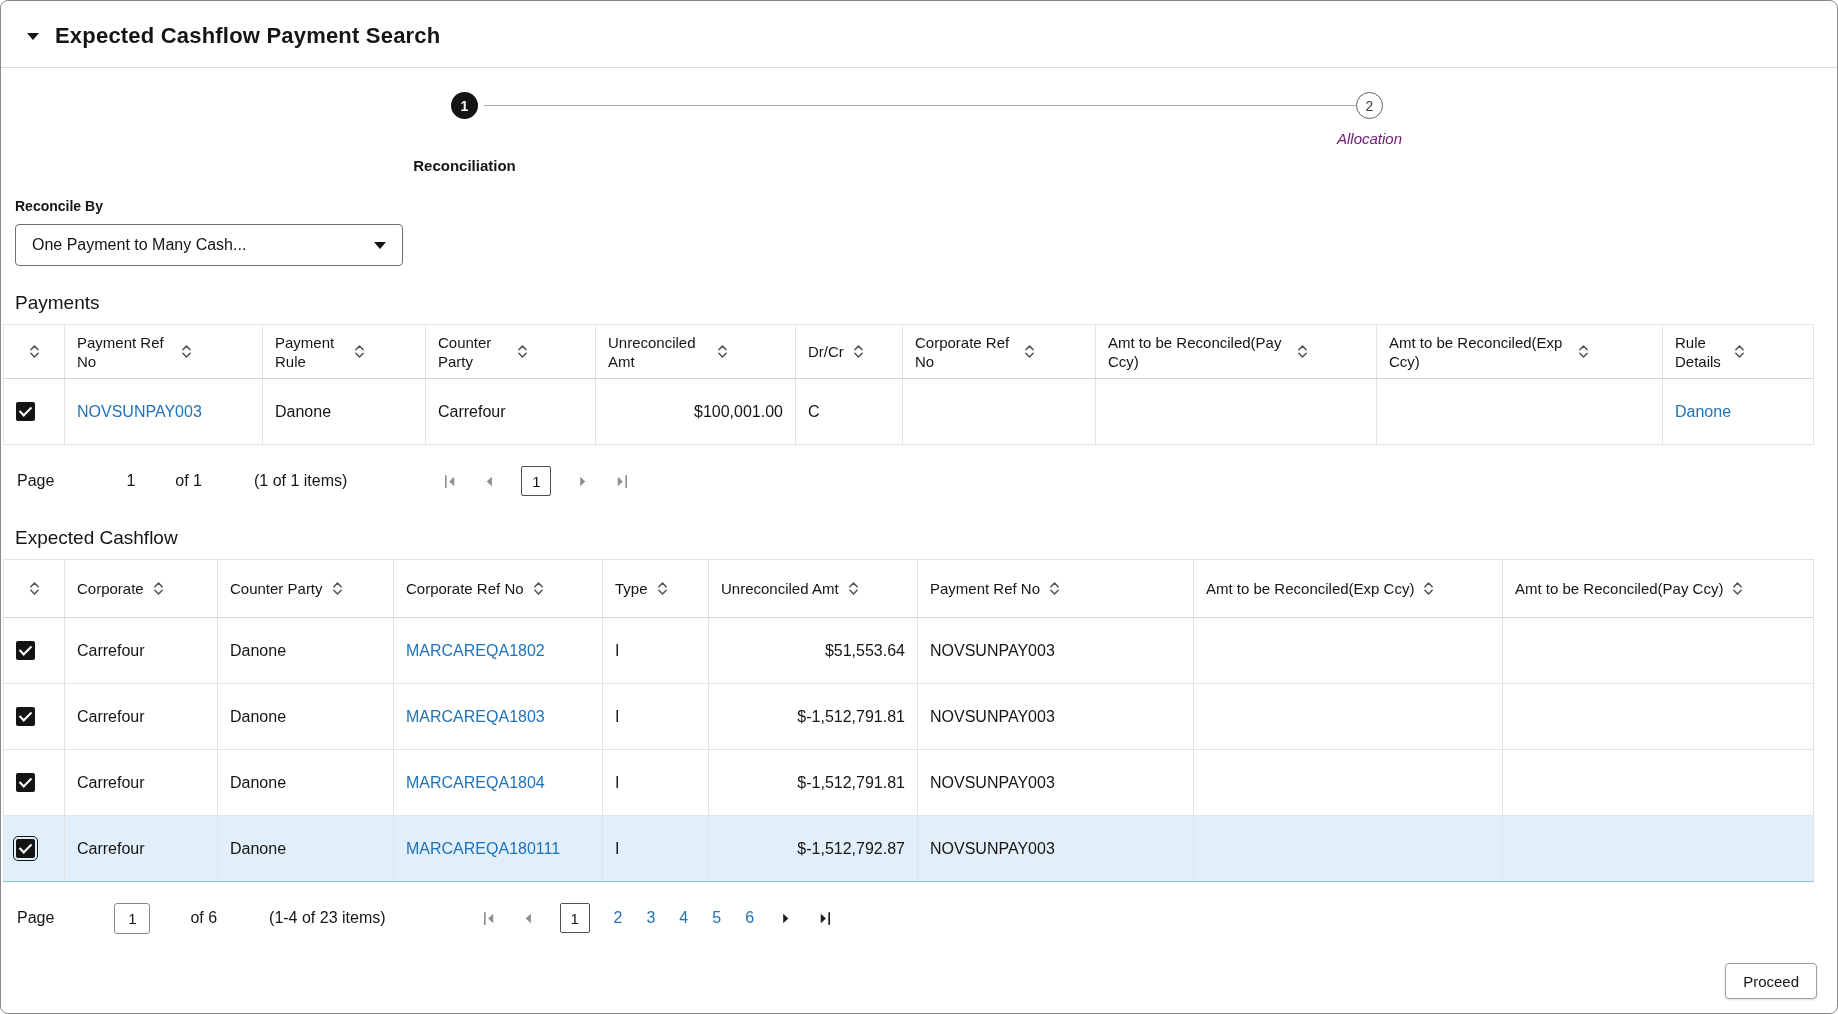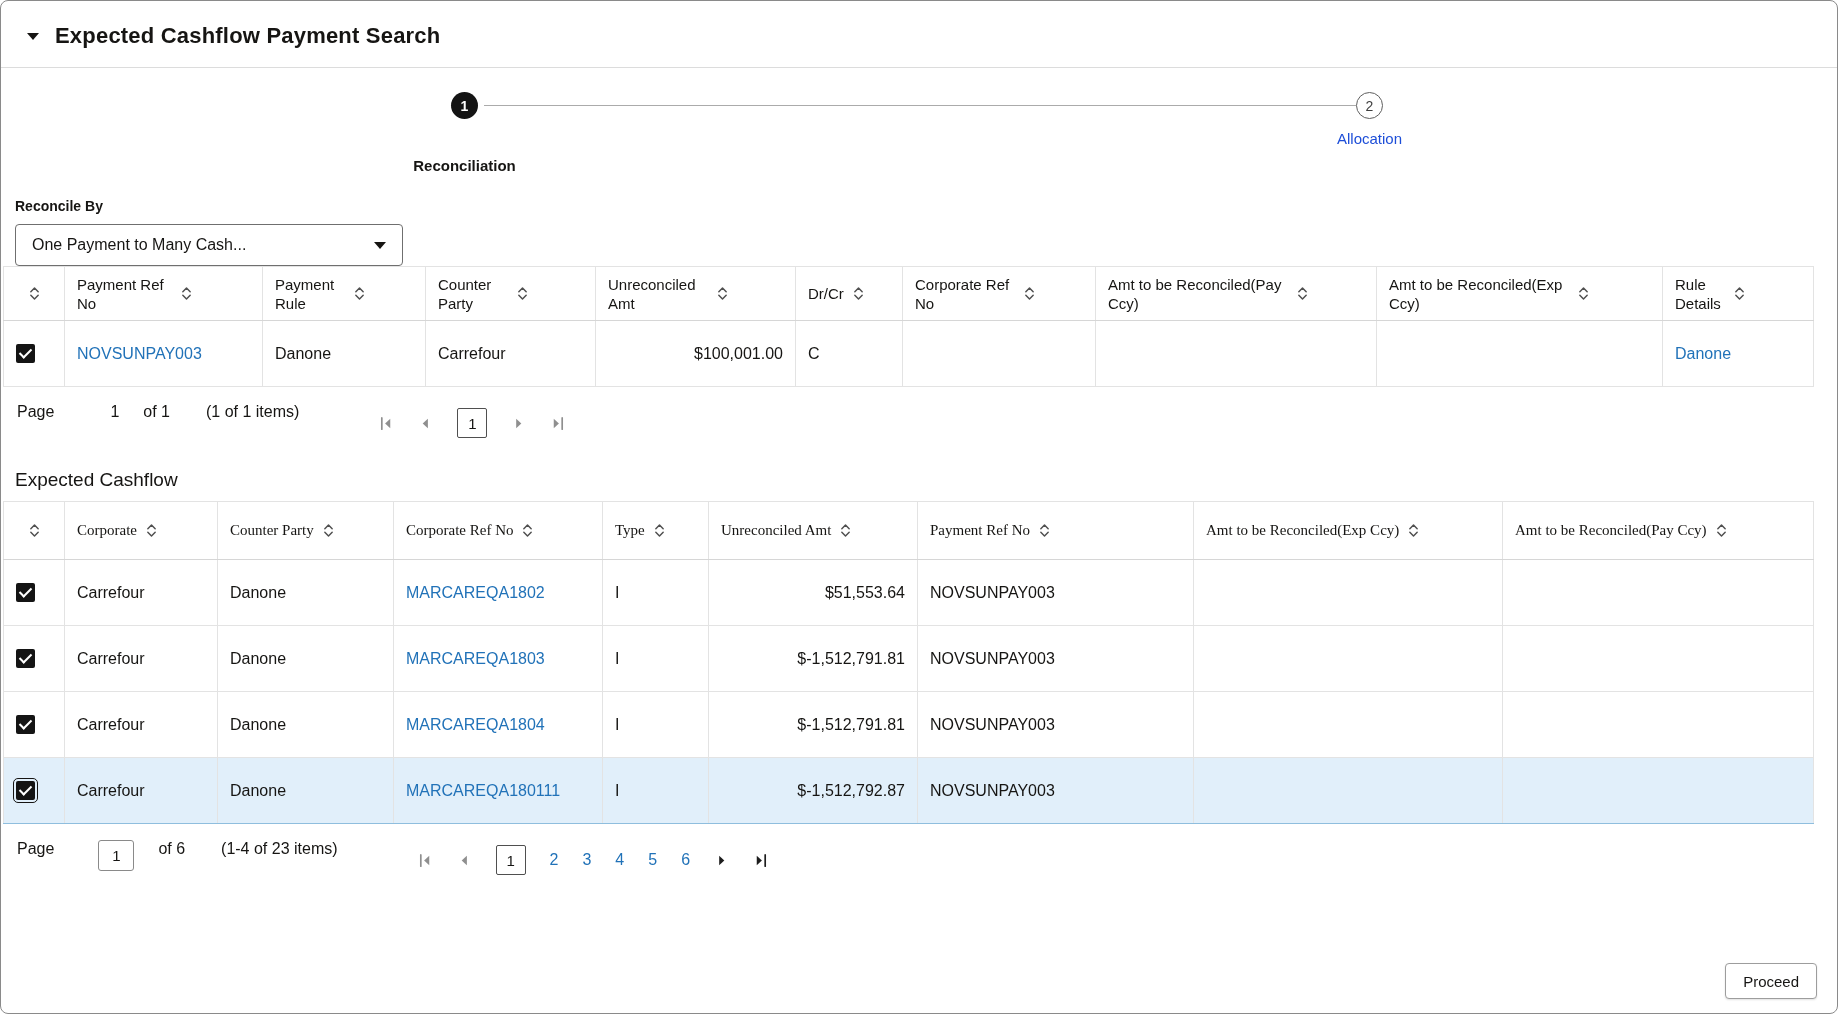--- a/index.html
+++ b/index.html
@@ -44,21 +44,21 @@
     display: flex; align-items: center; justify-content: center;
     font-size: 14px; cursor: pointer;
   }
   .step-circle.active { background: #141414; color: #fff; font-weight: 700; }
   .step-circle.inactive { background: #fff; color: #3f3f3f; border: 1.5px solid #5f5f5f; }
   .step-label {
     position: absolute; top: 38px; left: 50%; transform: translateX(-50%);
     white-space: nowrap; font-size: 15px;
   }
   .step-label.active { font-weight: 700; color: #161513; margin-top: 27px; }
-  .step-label.inactive { color: #1d4ed8; }
+  .step-label.inactive { color: #701a75; font-style: italic; }
   .step-line {
     position: absolute; top: 13px; left: 483px; width: 872px; height: 1px;
     background: #ababab;
   }
 
   
   .reconcile-by { margin: 20px 0 0 14px; }
   .reconcile-label { font-size: 14px; font-weight: 700; display: block; }
   .select-box {
     margin-top: 10px;
@@ -77,21 +77,21 @@
   
   .section-title { font-size: 19px; font-weight: 500; margin: 26px 0 10px 14px; }
 
   
   table.grid {
     border-collapse: collapse; table-layout: fixed;
     width: calc(100% - 28px); margin: 0 2px; font-size: 16px; border-radius: 21px;
   }
   table.grid th, table.grid td { border: 1px solid #e3e3e3; padding: 0 12px; vertical-align: middle; text-align: left; }
   table.grid thead th { height: 54px; font-size: 15px; font-weight: 500; border-bottom: 1px solid #d6d6d6; cursor: pointer; }
-  table.cashflow thead th { height: 58px; font-family: Liberation Serif, serif; }
+  table.cashflow thead th { height: 58px; }
   table.grid tbody td { height: 66px; }
   .th-inner { display: flex; align-items: center; gap: 9px; line-height: 19px; }
   .th-inner.center { justify-content: center; }
   .sort-icon { color: #4f4f4f; flex: none; }
   .num { text-align: right !important; }
   a.cell-link { color: #2172b8; text-decoration: none; cursor: pointer; }
 
   .tw-95 { display: inline-block; max-width: 95px; }
   .tw-70 { display: inline-block; max-width: 70px; }
   .tw-100 { display: inline-block; max-width: 100px; }
@@ -107,21 +107,21 @@
   }
   .checkbox::after {
     content: ""; position: absolute; left: 6px; top: 2px;
     width: 5px; height: 10px;
     border-right: 2px solid #fff; border-bottom: 2px solid #fff;
     transform: rotate(45deg);
   }
   .checkbox.focused { outline: 1px solid #161513; outline-offset: 2px; }
 
   
-  .paginator { display: flex; margin: 16px 0 0 16px; font-size: 16px; height: 40px; }
+  .paginator { display: flex; align-items: center; margin: 16px 0 0 16px; font-size: 16px; height: 40px; gap: 16px; }
   .pg-page-value { margin-left: 56px; }
   .pg-page-input {
     margin-left: 44px; width: 36px; height: 31px;
     border: 1px solid #8a8a8a; border-radius: 3px; text-align: center;
     font-size: 15px; font-family: "Liberation Sans", sans-serif; color: #161513;
   }
   .pg-of { margin-left: 24px; }
   .pg-items { margin-left: 36px; }
   .pg-nav { margin-left: 80px; display: flex; align-items: center; gap: 24px; }
   .pg-btn { display: inline-flex; align-items: center; justify-content: center; cursor: pointer; background: none; border: none; padding: 0; }
@@ -168,20 +168,21 @@
   </div>
 
   <div class="reconcile-by">
     <label class="reconcile-label">Reconcile By</label>
     <div class="select-box">
       <span>One Payment to Many Cash...</span>
       <span class="select-caret"></span>
     </div>
   </div>
 
+  <h2 class="section-title">Payments</h2>
 
   <table class="grid payments">
     <colgroup>
       <col style="width:61px">
         <col style="width:198px">
         <col style="width:163px">
         <col style="width:170px">
       <col style="width:200px">
         <col style="width:107px">
         <col style="width:193px">

